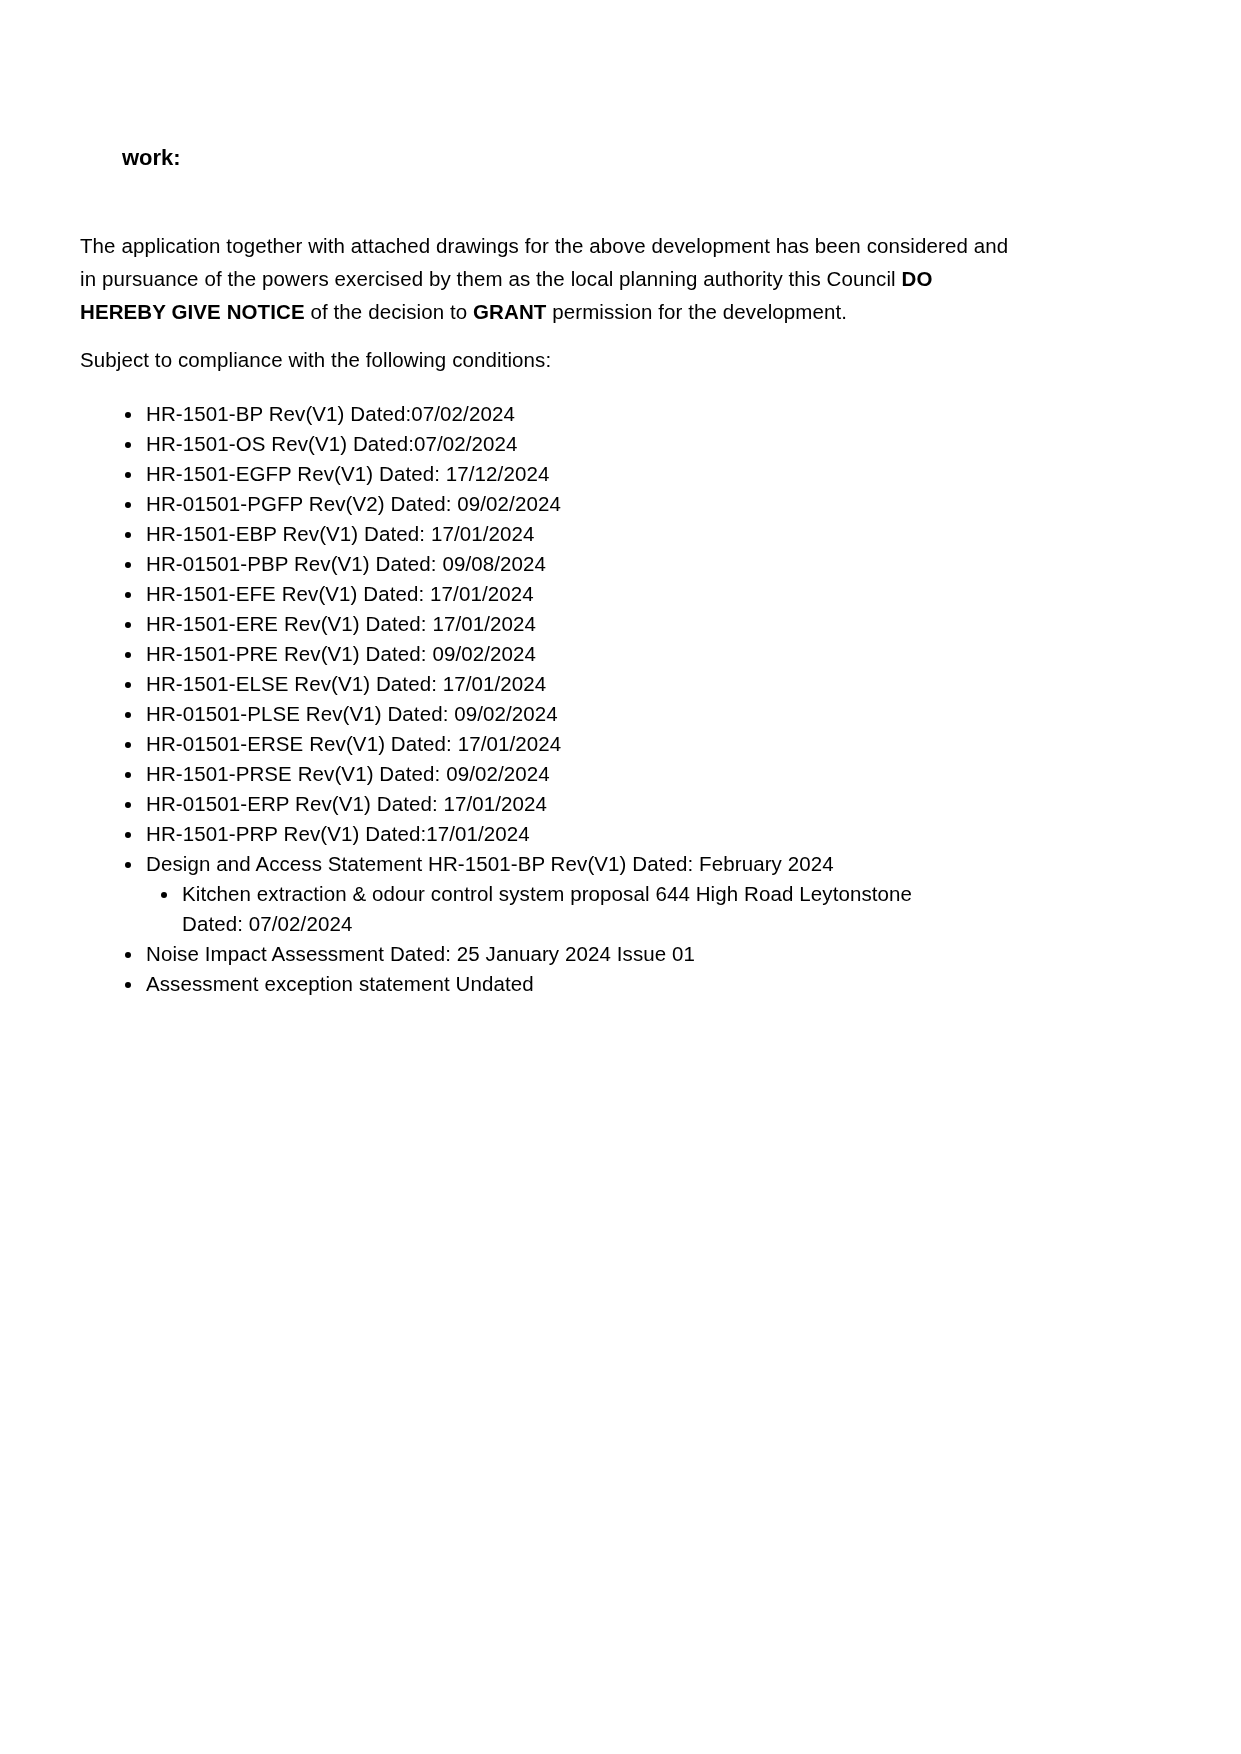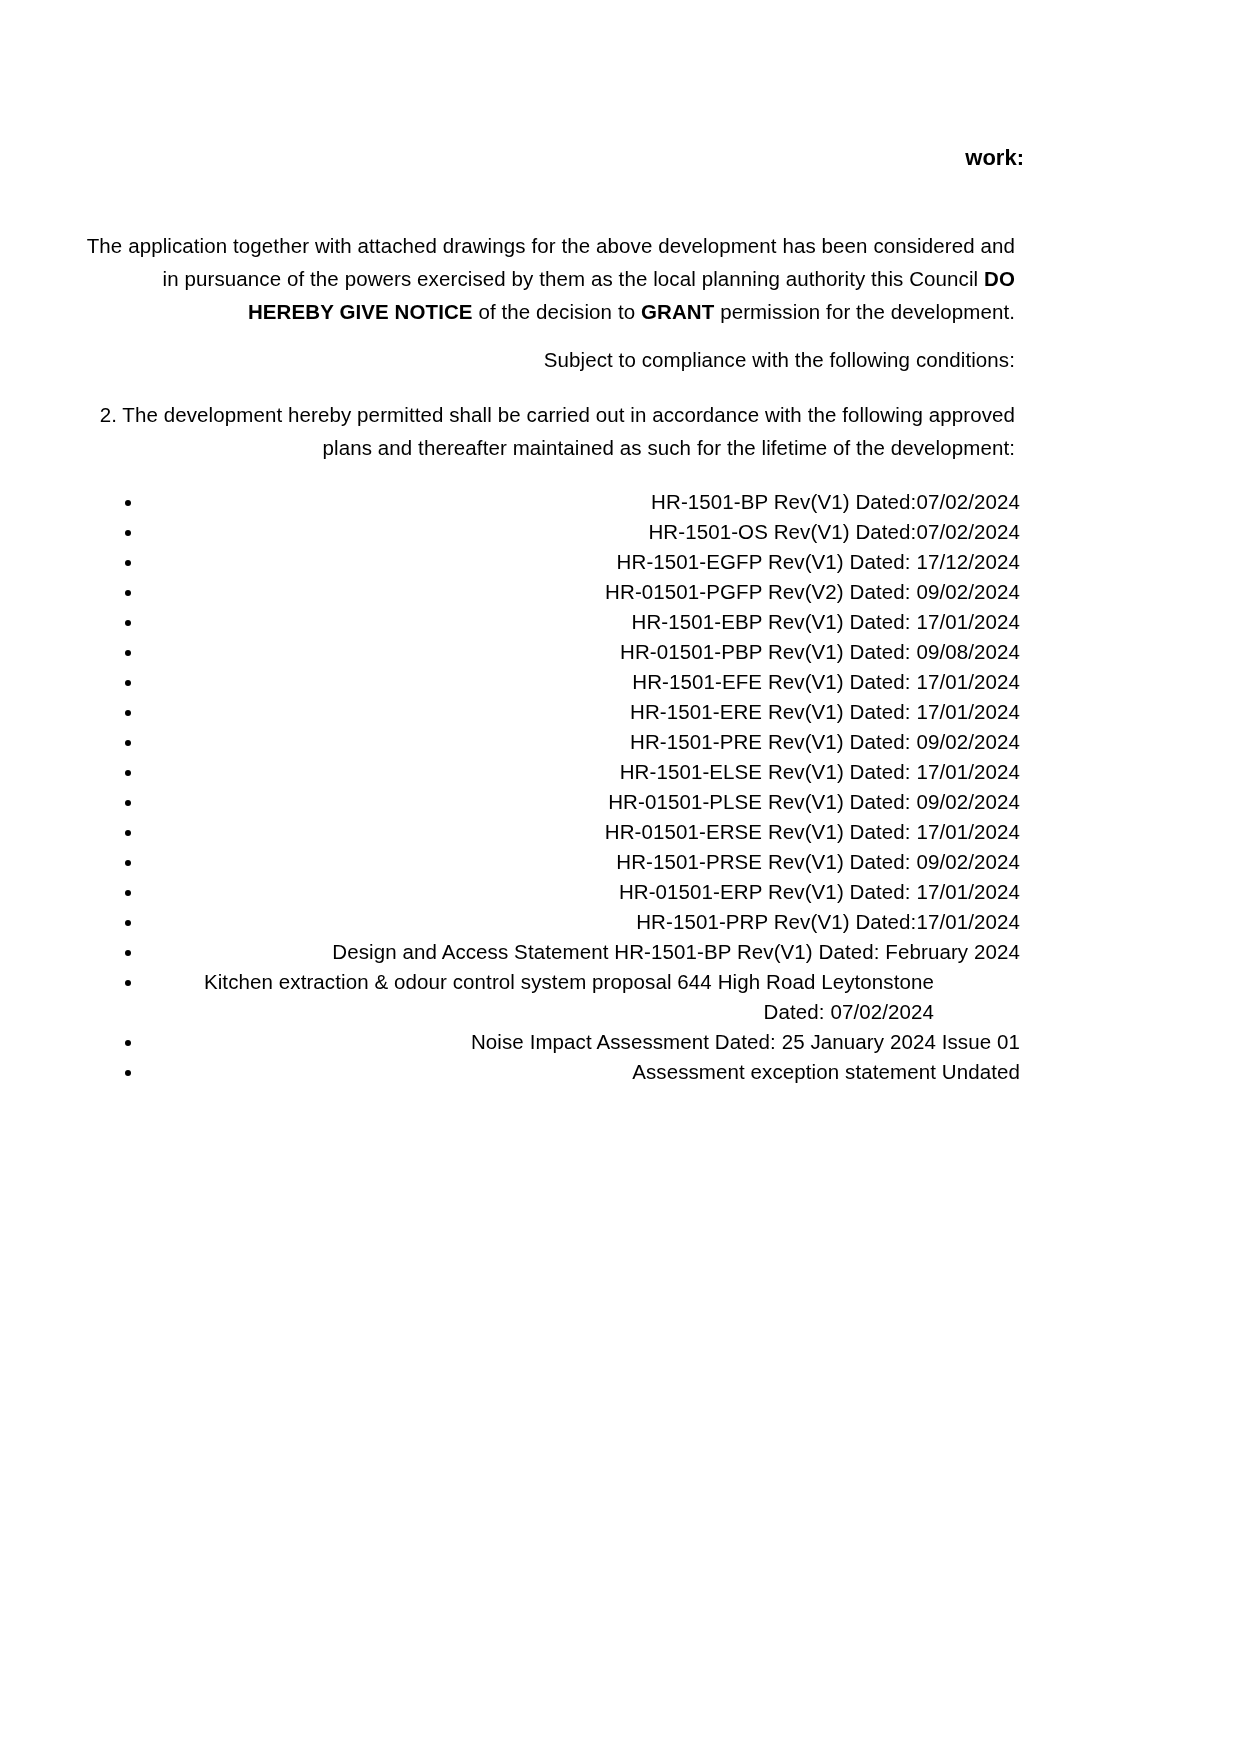--- a/index.html
+++ b/index.html
@@ -11,21 +11,20 @@
     min-height: 1754px;
     font-family: "Liberation Sans", "DejaVu Sans", sans-serif;
     color: #000000;
     position: relative;
   }
   .page {
     width: 1104px;
     min-height: 1754px;
     background: #ffffff;
     padding: 145px 80px 40px 80px;
-    text-align: right;
   }
   .doc-heading {
     font-weight: bold;
     font-size: 22px;
     line-height: 26px;
     margin-left: 42px;
   }
   .para {
     font-size: 20.5px;
     line-height: 33px;
@@ -45,35 +44,35 @@
     max-width: 940px;
   }
   ul.plans-list li {
     font-size: 20.5px;
     line-height: 30px;
     padding-left: 2px;
     letter-spacing: 0.1px;
   }
   ul.plans-list li.wrap-narrow {
     max-width: 790px;
+    margin-left: 36px;
   }
 </style>
 </head>
 <body>
 
 <div class="page">
 
   <div class="doc-heading">work:</div>
 
   <p class="para intro-para"><span>The application together with attached drawings for the above development has been considered and in pursuance of the powers exercised by them as the local planning authority this Council </span><span class="bold-inline">DO HEREBY GIVE NOTICE</span><span> of the decision to </span><span class="bold-inline">GRANT</span><span> permission for the development.</span></p>
 
   <p class="para subject-para">Subject to compliance with the following conditions:</p>
 
 
-  <p class="para cond-2">2. The development hereby permitted shall be carried out in accordance with the following approved plans and thereafter maintained as such for the lifetime of the development:</p>
 
   <ul class="plans-list">
     <li>HR-1501-BP Rev(V1) Dated:07/02/2024</li>
     <li>HR-1501-OS Rev(V1) Dated:07/02/2024</li>
     <li>HR-1501-EGFP Rev(V1) Dated: 17/12/2024</li>
     <li>HR-01501-PGFP Rev(V2) Dated: 09/02/2024</li>
     <li>HR-1501-EBP Rev(V1) Dated: 17/01/2024</li>
     <li>HR-01501-PBP Rev(V1) Dated: 09/08/2024</li>
     <li>HR-1501-EFE Rev(V1) Dated: 17/01/2024</li>
     <li>HR-1501-ERE Rev(V1) Dated: 17/01/2024</li>

